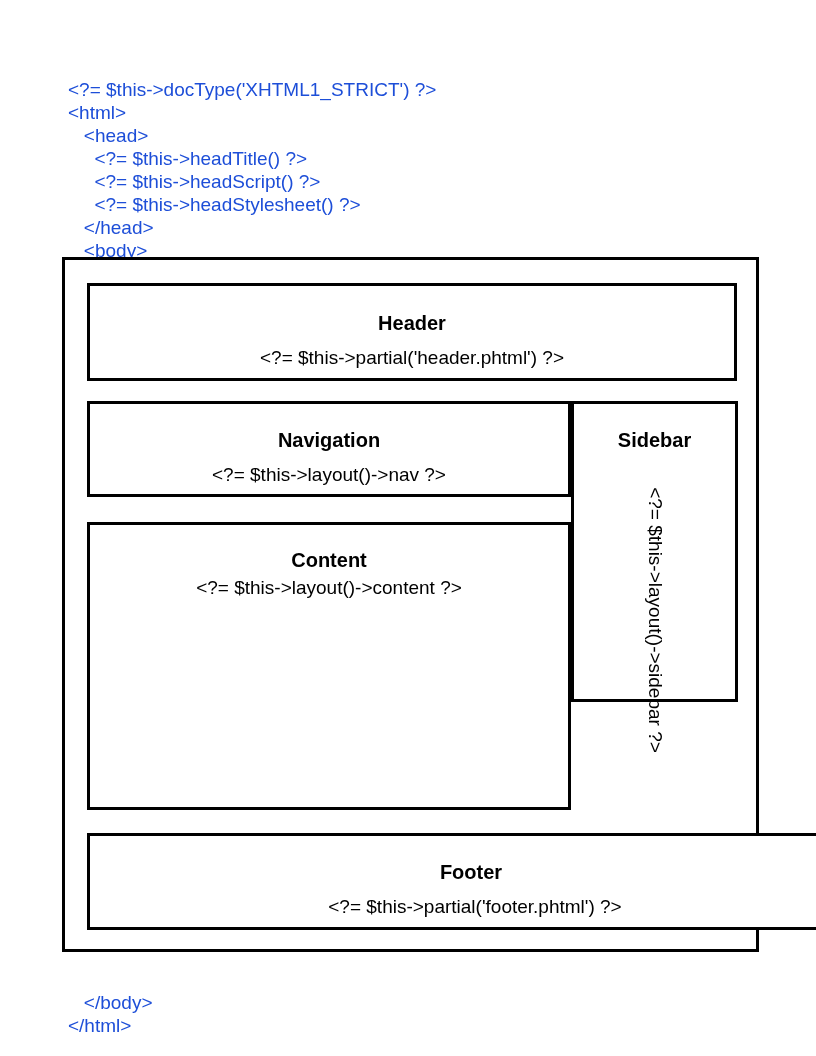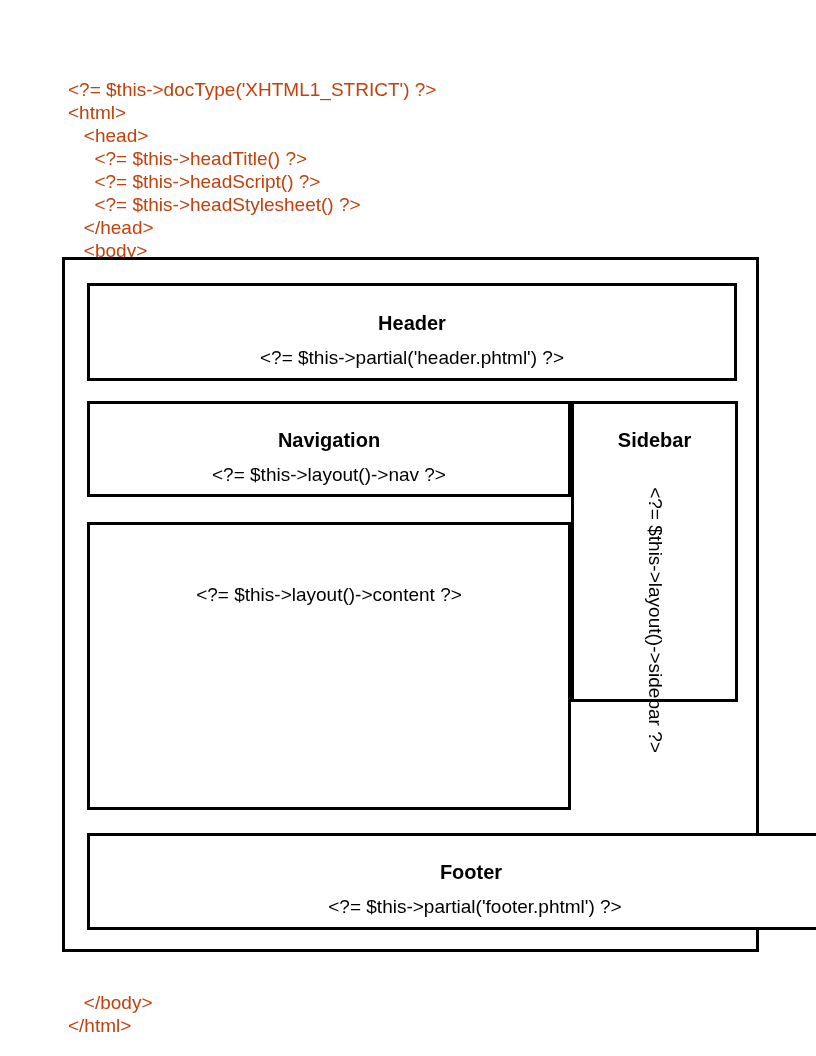--- a/index.html
+++ b/index.html
@@ -16,21 +16,21 @@
     overflow: hidden;
   }
 
   
   .code-block {
     position: absolute;
     left: 68px;
     font-size: 19px;
     line-height: 23px;
     white-space: pre;
-    color: #c2410c;
+    color: #1d4ed8;
     font-family: "Liberation Sans", sans-serif;
   }
   #code-top  { top: 59px; }
   #code-bot  { top: 972px; }
 
   
   #page-frame {
     position: absolute;
     left: 62px;
     top: 257px;
@@ -72,21 +72,21 @@
   #region-header     { left: 22px;  top: 23px;  width: 650px; height: 98px; }
   #region-header .region-title { top: 27px; }
   #region-header .region-code  { top: 62px; }
 
   #region-navigation { left: 22px;  top: 141px; width: 484px; height: 96px; }
   #region-navigation .region-title { top: 26px; }
   #region-navigation .region-code  { top: 61px; }
 
   #region-content    { left: 22px;  top: 262px; width: 484px; height: 288px; }
   #region-content .region-title { top: 25px; }
-  #region-content .region-code  { top: 60px; }
+  #region-content .region-code  { top: 53px; }
 
   #region-sidebar    { left: 506px; top: 141px; width: 167px; height: 301px; }
   #region-sidebar .region-title { top: 26px; }
 
   #sidebar-code-wrap {
     position: absolute;
     left: 0;
     right: 0;
     top: 58px;
     bottom: 4px;
@@ -125,20 +125,21 @@
     <div class="region-title">Header</div>
     <div class="region-code">&lt;?= $this-&gt;partial('header.phtml') ?&gt;</div>
   </div>
 
   <div class="region" id="region-navigation">
     <div class="region-title">Navigation</div>
     <div class="region-code">&lt;?= $this-&gt;layout()-&gt;nav ?&gt;</div>
   </div>
 
   <div class="region" id="region-content">
+    <div class="region-title">Content</div>
     <div class="region-code">&lt;?= $this-&gt;layout()-&gt;content ?&gt;</div>
   </div>
 
   <div class="region" id="region-sidebar">
     <div class="region-title">Sidebar</div>
     <div id="sidebar-code-wrap">
       <div id="sidebar-code">&lt;?= $this-&gt;layout()-&gt;sidebar ?&gt;</div>
     </div>
   </div>
 

